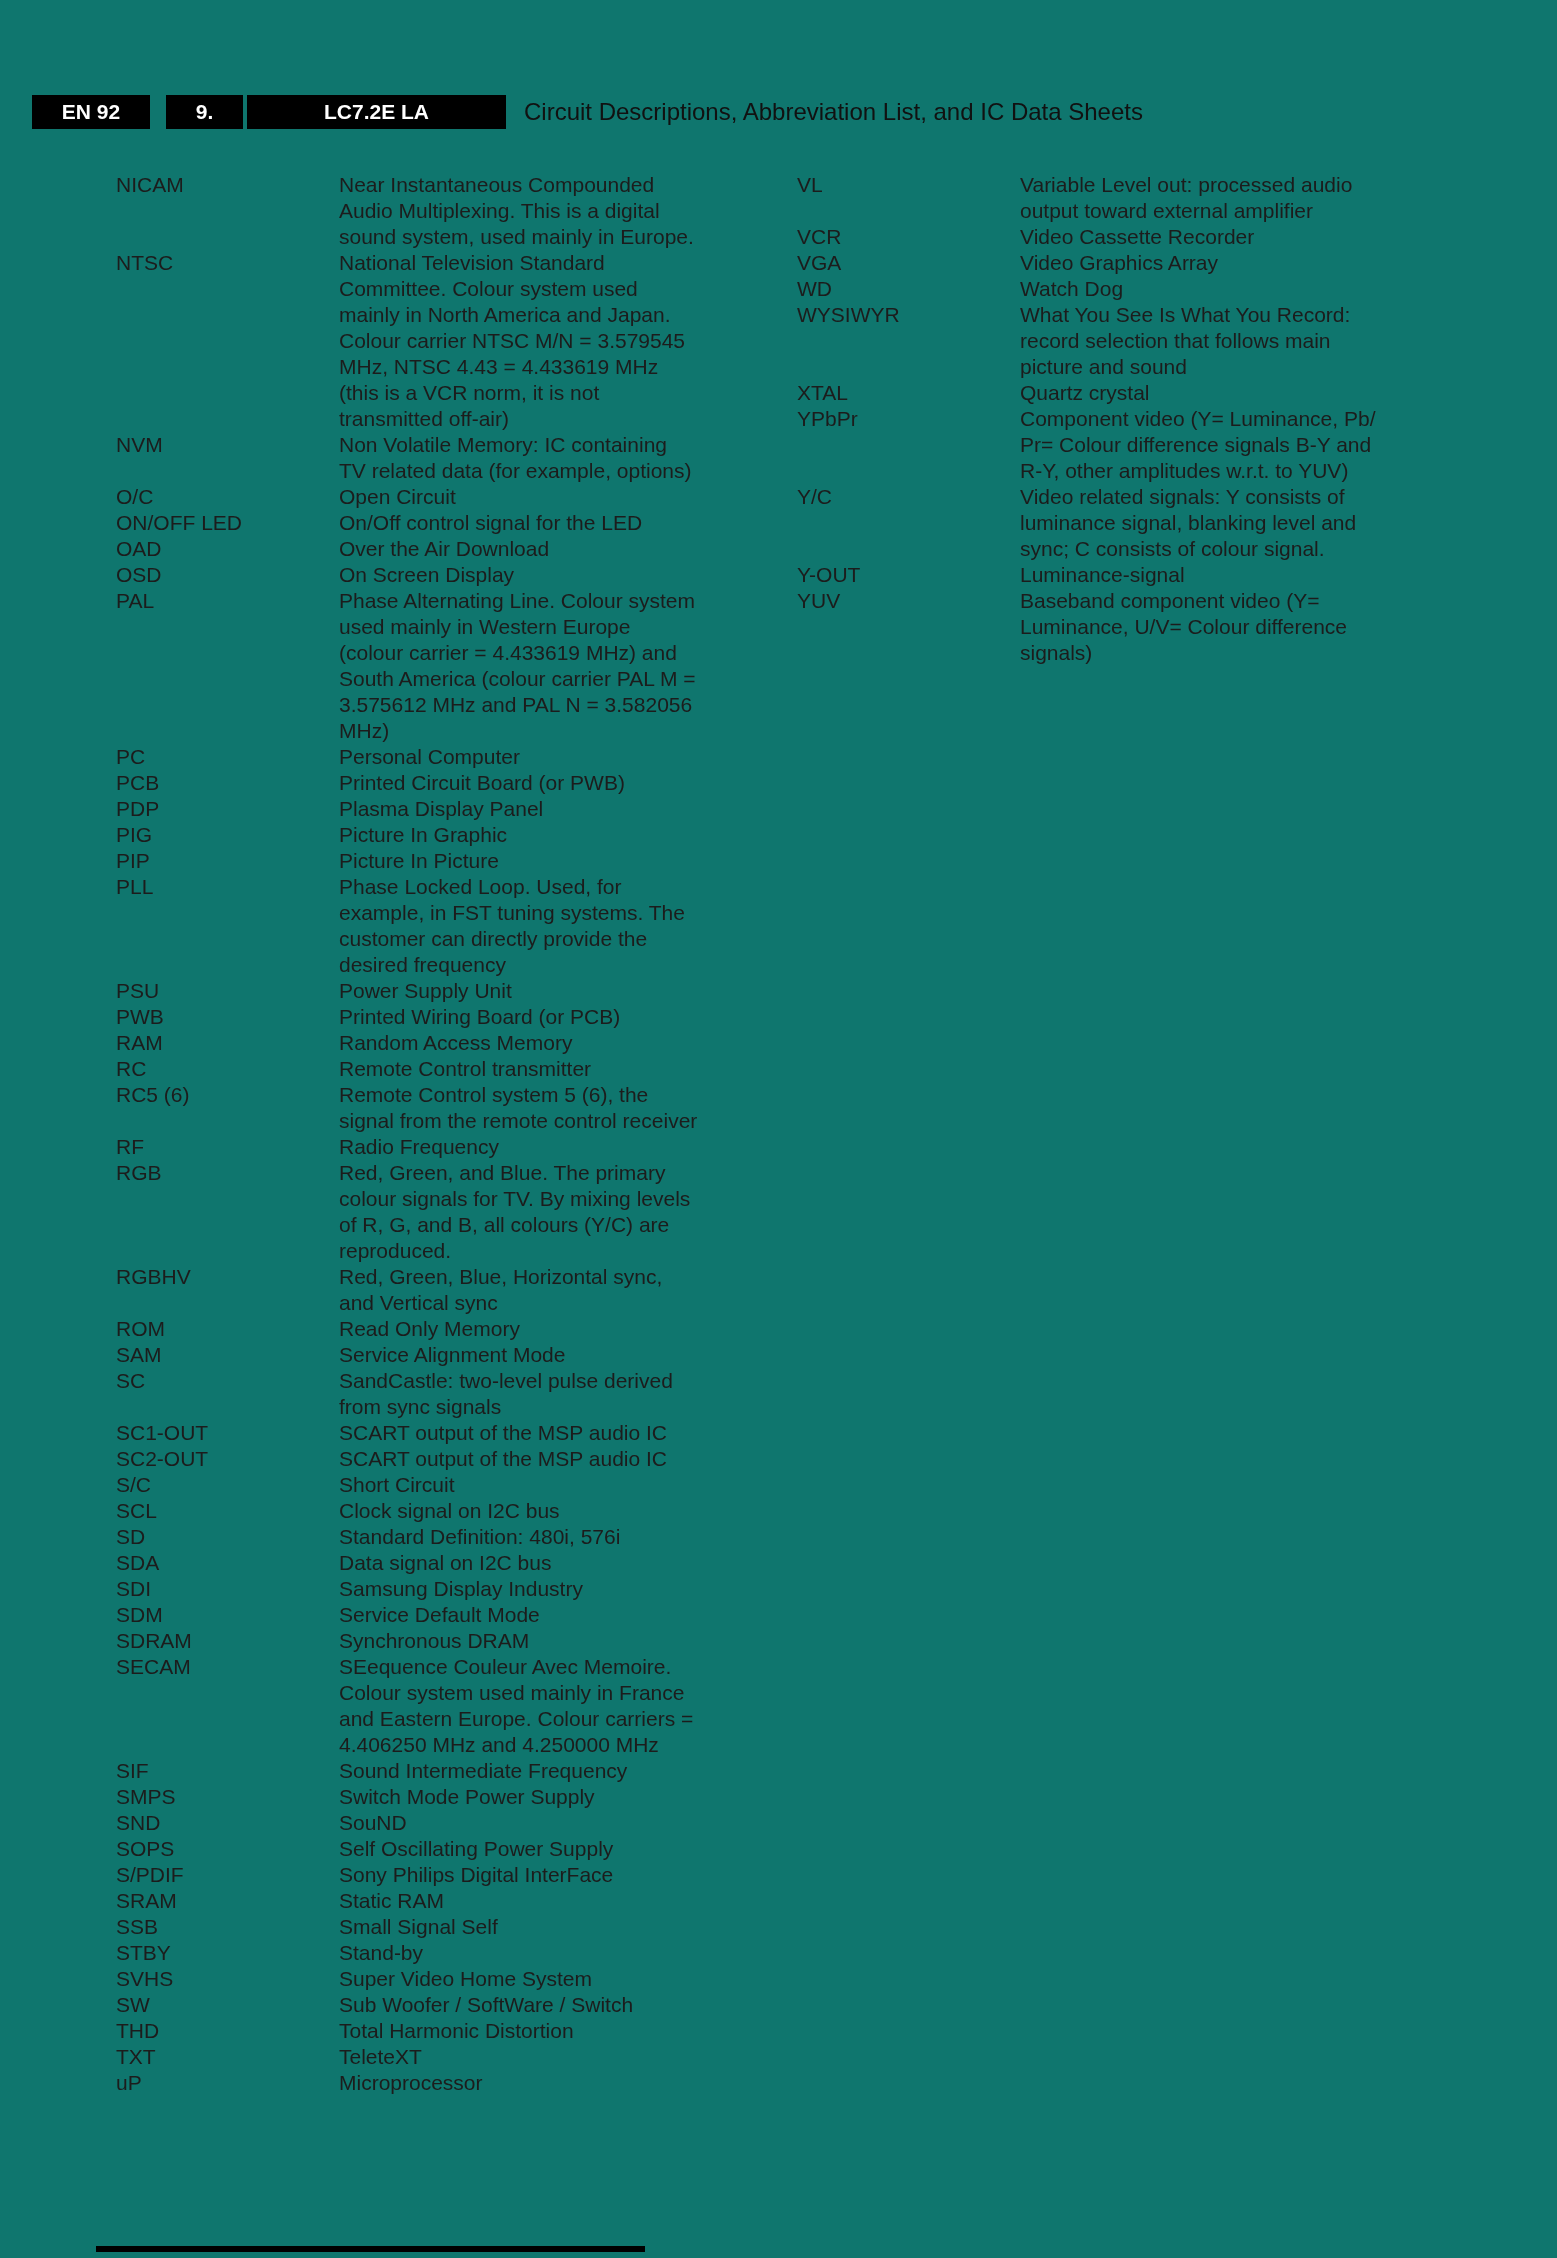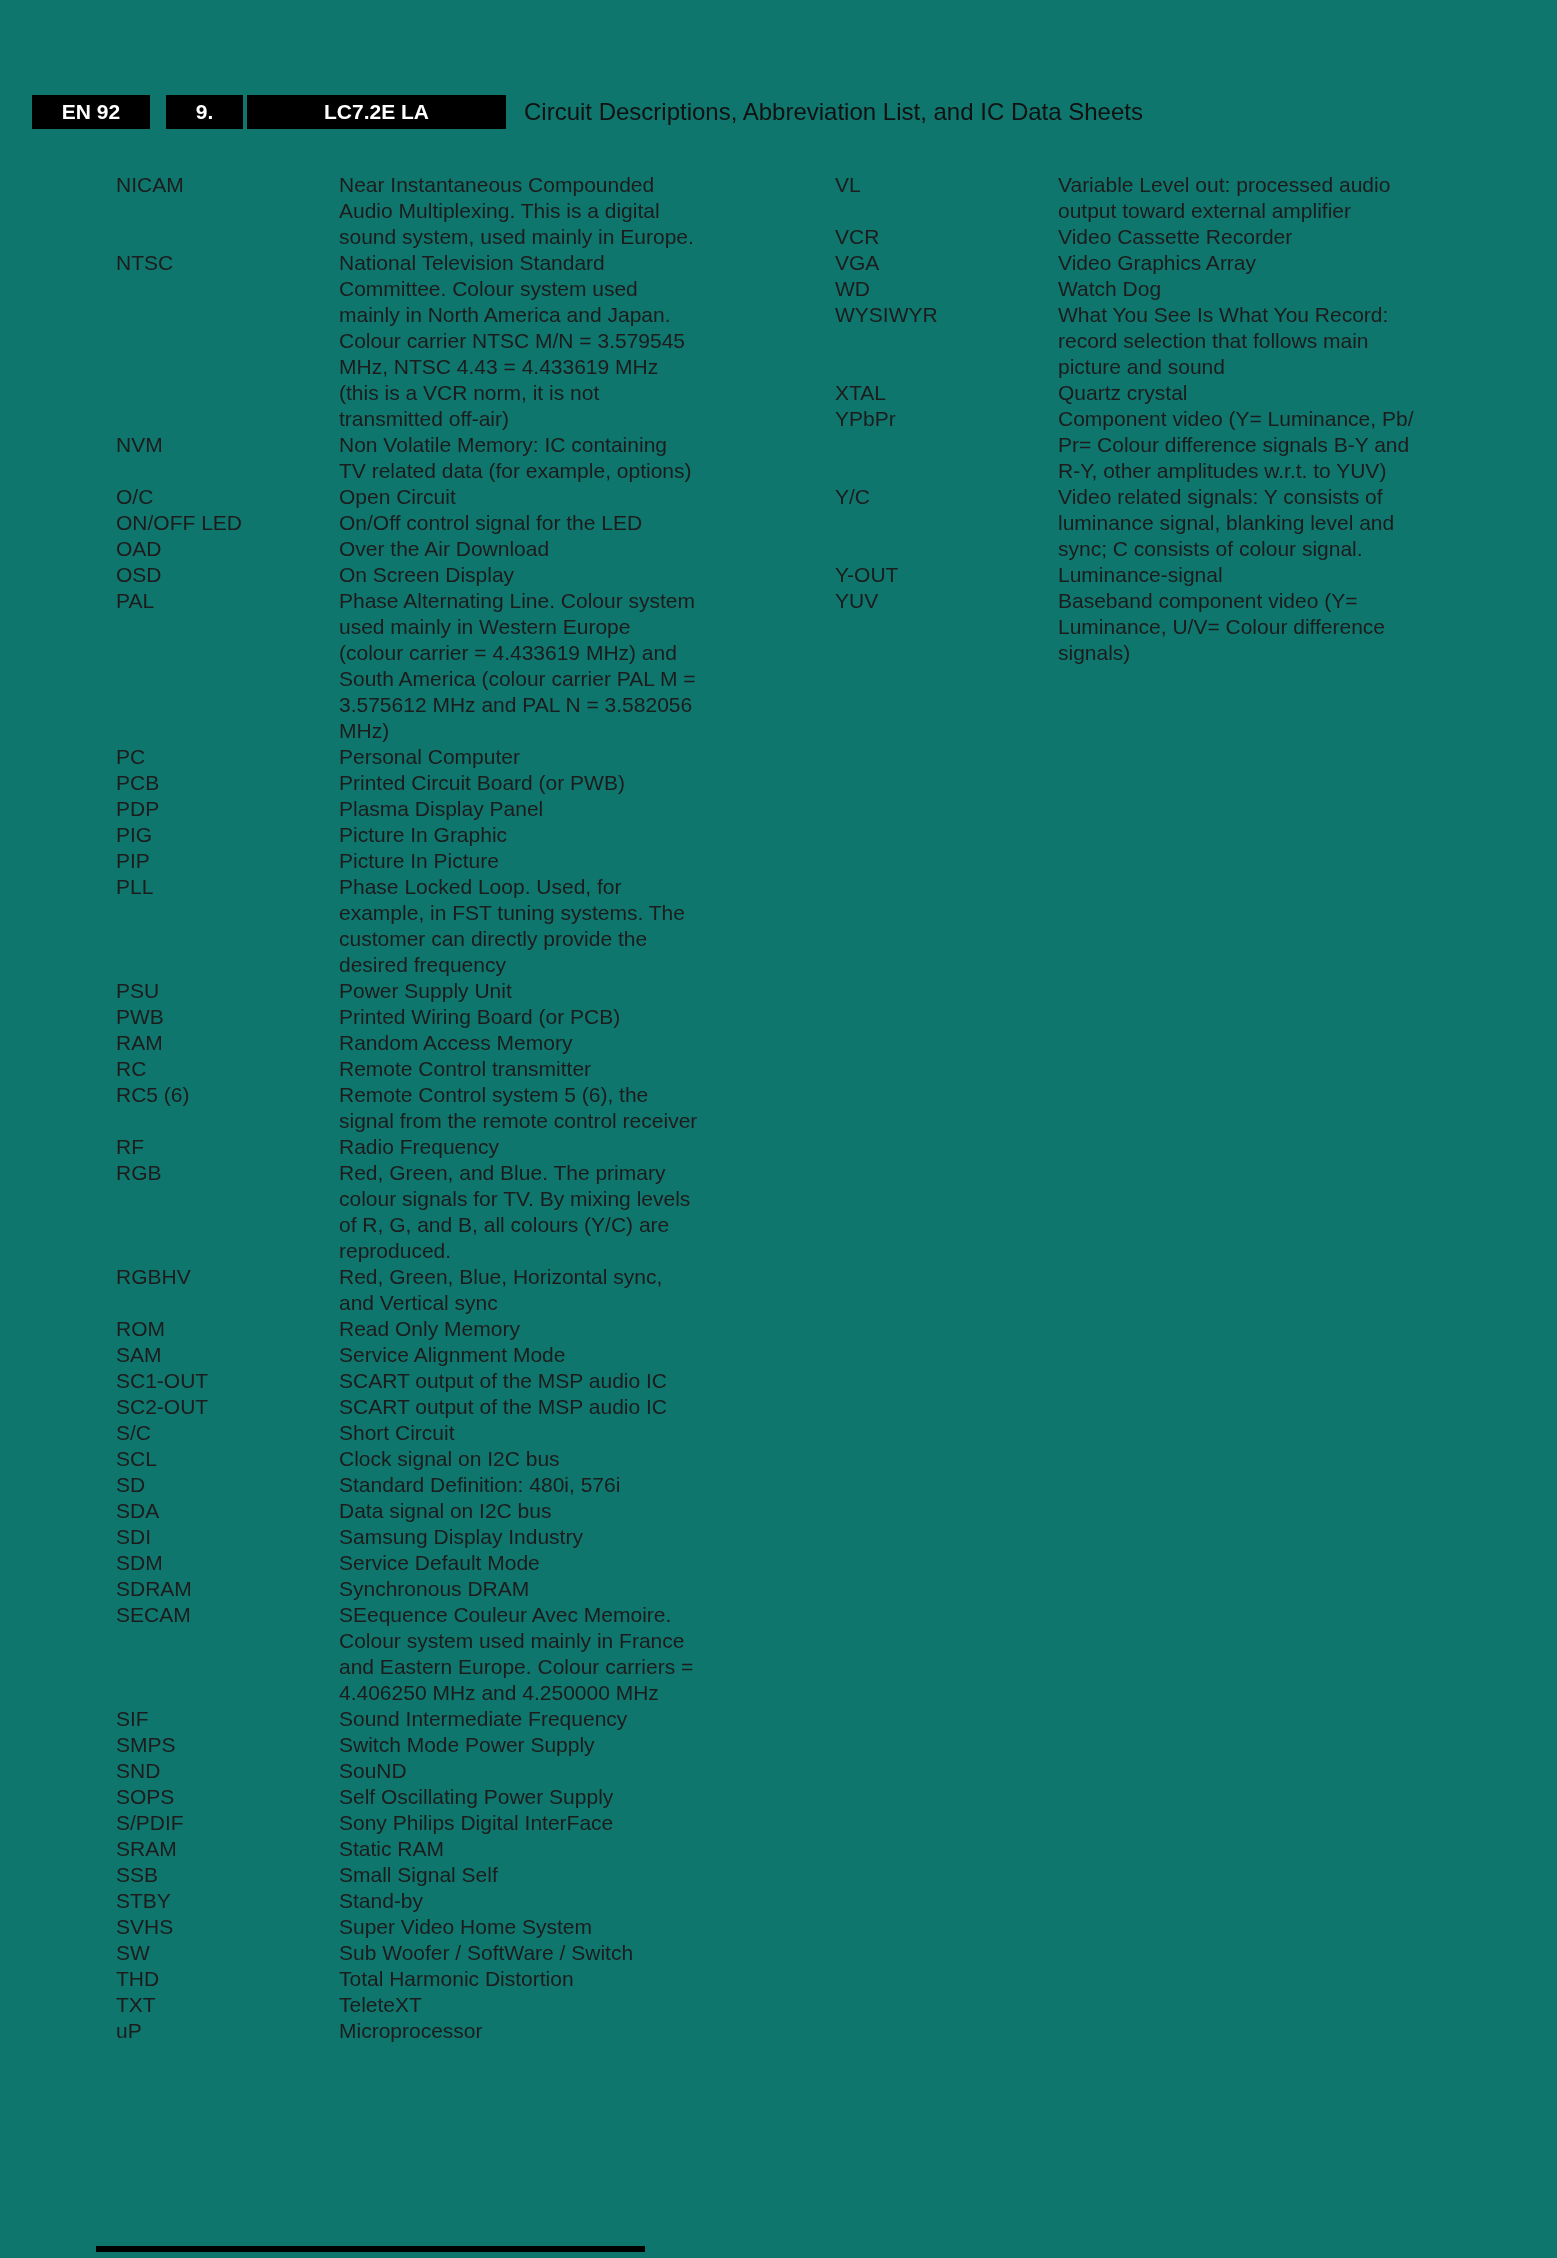--- a/index.html
+++ b/index.html
@@ -39,21 +39,21 @@
     color:#111;
     white-space:nowrap;
   }
   .col{
     position:absolute;
     top:172px;
     font-size:21px;
     line-height:26px;
   }
   .col-left{left:116px;width:640px;}
-  .col-right{left:835px;width:640px;}
+  .col-right{left:797px;width:640px;}
   .row{display:flex;align-items:flex-start;}
   .term{
     flex:0 0 223px;
     white-space:nowrap;
   }
   .definition{
     white-space:pre-line;
     width:400px;
   }
   .footer-rule{
@@ -211,20 +211,25 @@
   <div class="row">
     <span class="term">ROM</span>
     <span class="definition">Read Only Memory</span>
   </div>
 
   <div class="row">
     <span class="term">SAM</span>
     <span class="definition">Service Alignment Mode</span>
   </div>
 
+  <div class="row">
+    <span class="term">SC</span>
+    <span class="definition">SandCastle: two-level pulse derived
+from sync signals</span>
+  </div>
 
   <div class="row">
     <span class="term">SC1-OUT</span>
     <span class="definition">SCART output of the MSP audio IC</span>
   </div>
 
   <div class="row">
     <span class="term">SC2-OUT</span>
     <span class="definition">SCART output of the MSP audio IC</span>
   </div>

